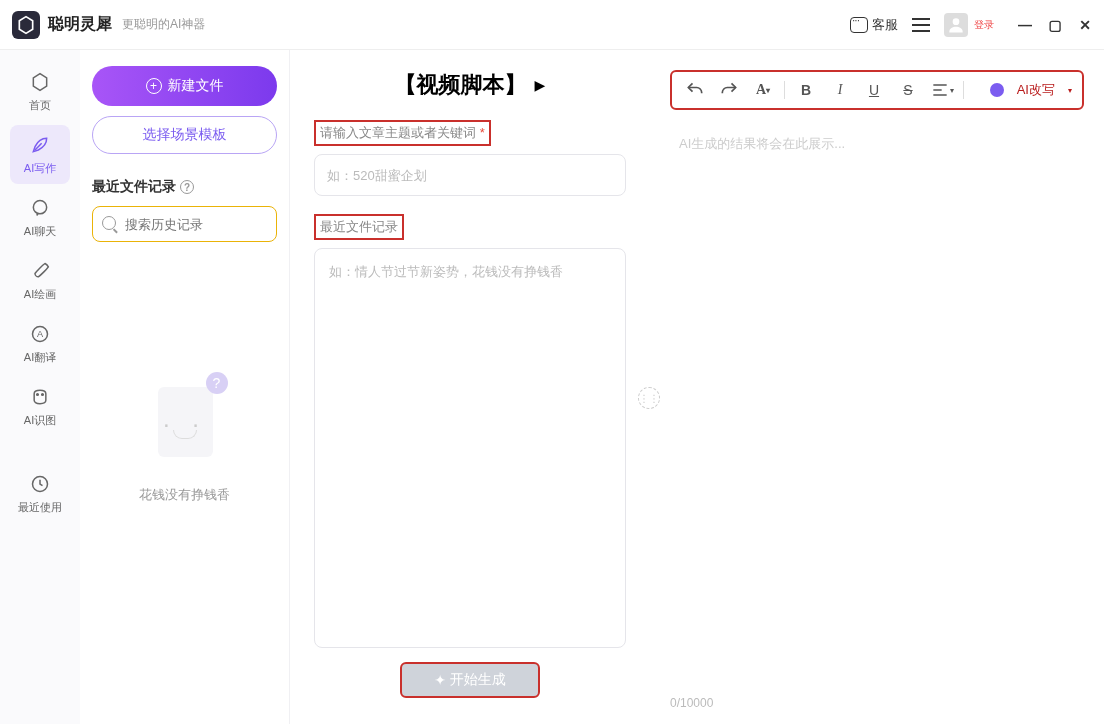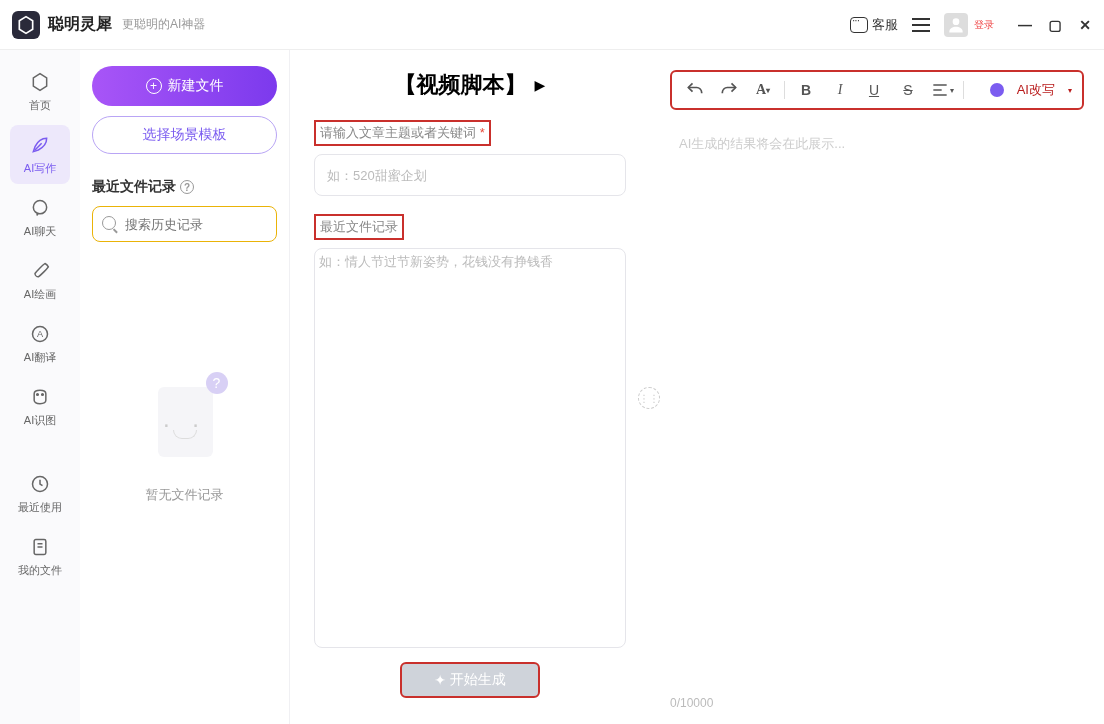--- a/index.html
+++ b/index.html
@@ -56,21 +56,21 @@
 
 .midpanel { width: 360px; padding: 20px 24px; display: flex; flex-direction: column; position: relative; }
 .mid-title-row { display: flex; align-items: center; justify-content: center; gap: 4px; margin-bottom: 20px; }
 .mid-title { font-size: 22px; font-weight: 700; }
 .tri { font-size: 14px; margin-left: 4px; }
 .field-label { font-size: 13px; color: #888; margin-bottom: 8px; padding: 2px 4px; display: inline-block; }
 .field-label.hl { border: 2px solid #c9302c; }
 .req { color: #e74c3c; }
 .input1 { height: 42px; border: 1px solid #e5e5ea; border-radius: 8px; padding: 0 12px; font-size: 13px; margin-bottom: 18px; }
 .input1::placeholder, .ta::placeholder { color: #bbb; }
-.ta { flex: 1; min-height: 380px; border: 1px solid #e5e5ea; border-radius: 8px; padding: 4px; font-size: 13px; resize: none; margin-bottom: 14px; }
+.ta { flex: 1; min-height: 380px; border: 1px solid #e5e5ea; border-radius: 8px; padding: 14px; font-size: 13px; resize: none; margin-bottom: 14px; }
 .btn-gen { width: 140px; height: 36px; margin: 0 auto 6px; background: #cfd3da; color: #fff; border: 2px solid #c9302c; border-radius: 6px; font-size: 14px; display: flex; align-items: center; justify-content: center; gap: 4px; cursor: pointer; }
 .drag-handle { position: absolute; right: -10px; top: 50%; width: 22px; height: 22px; border: 1px dashed #ccc; border-radius: 50%; background: #fff; display: flex; align-items: center; justify-content: center; color: #ccc; font-size: 10px; }
 
 
 .rightpanel { flex: 1; padding: 20px 20px 14px; display: flex; flex-direction: column; }
 .toolbar { height: 40px; border: 2px solid #c9302c; border-radius: 6px; display: flex; align-items: center; padding: 0 10px; gap: 8px; margin-bottom: 16px; }
 .tb-btn { width: 26px; height: 26px; display: flex; align-items: center; justify-content: center; cursor: pointer; color: #555; font-size: 14px; }
 .tb-sep { width: 1px; height: 18px; background: #ddd; }
 .tb-a { font-family: serif; font-weight: bold; }
 .tb-b { font-weight: 900; }
@@ -181,29 +181,20 @@
     <div style="flex:0 0 20px"></div>
     <div class="sb-item">
       <div class="sb-icon">
           <svg viewBox="0 0 24 24" fill="none" stroke="currentColor" stroke-width="1.8">
             <circle cx="12" cy="12" r="9"></circle>
             <path d="M12 7v5l3 2"></path>
           </svg>
         </div>
       <div class="sb-label">最近使用</div>
     </div>
-    <div class="sb-item">
-      <div class="sb-icon">
-          <svg viewBox="0 0 24 24" fill="none" stroke="currentColor" stroke-width="1.8">
-            <rect x="5" y="3" width="14" height="18" rx="2"></rect>
-            <path d="M9 8h6M9 12h6"></path>
-          </svg>
-        </div>
-      <div class="sb-label">我的文件</div>
-    </div>
   </div>
 
   <div class="filepanel">
     <button class="btn-new">
       <span class="plus">+</span>
       <span>新建文件</span>
     </button>
     <button class="btn-tpl">选择场景模板</button>
     <div class="recent-head">
       <span>最近文件记录</span>
@@ -211,21 +202,21 @@
     </div>
     <div class="search-wrap">
       <div class="search-ic"></div>
       <input class="search-input" placeholder="搜索历史记录" style="">
     </div>
     <div class="empty">
       <div class="empty-ill">
         <div class="doc"></div>
         <div class="bubble">?</div>
       </div>
-      <div class="empty-text">暂无文件记录</div>
+      <div class="empty-text">花钱没有挣钱香</div>
     </div>
   </div>
 
   <div class="midpanel">
     <div class="mid-title-row">
       <span class="mid-title">【视频脚本】</span>
       <span class="tri">▶</span>
     </div>
     <div>
       <span class="field-label hl">

